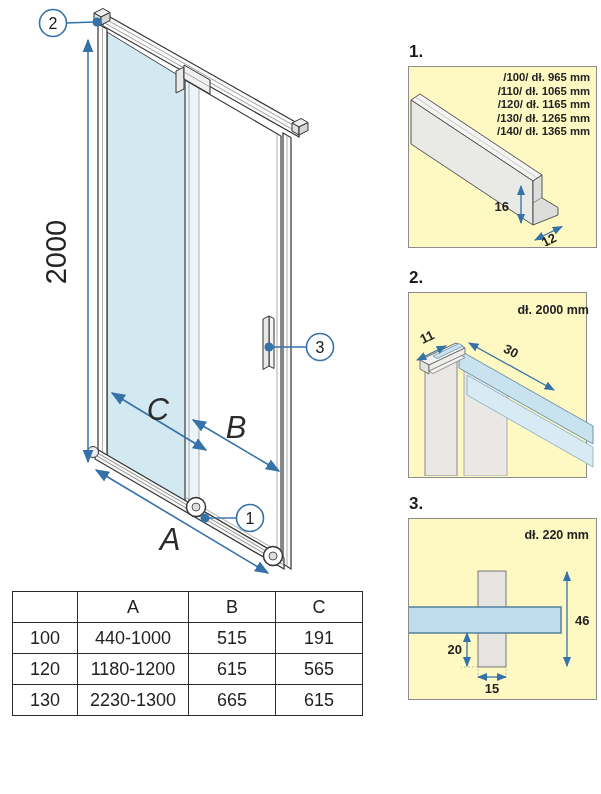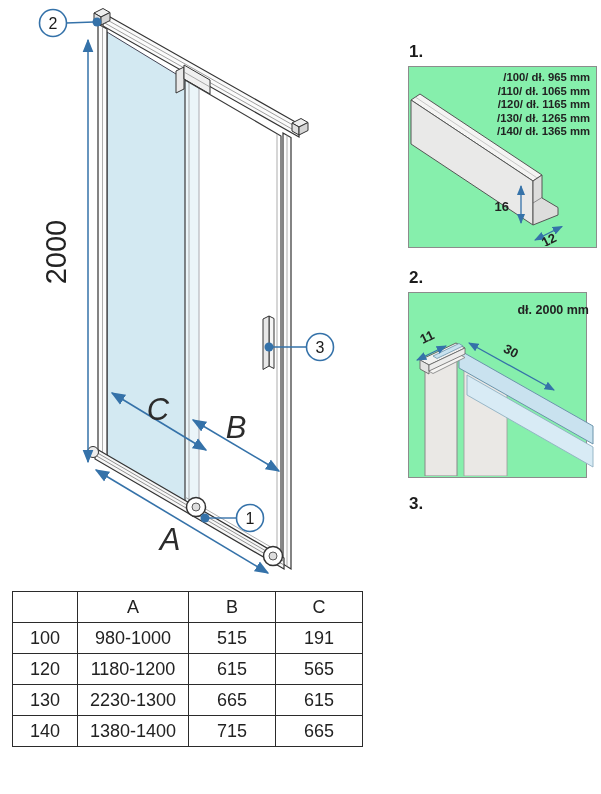--- a/index.html
+++ b/index.html
@@ -1,20 +1,20 @@
 <!DOCTYPE html>
 <html><head>
 <meta charset="utf-8">
 <style>
   html,body{margin:0;padding:0;background:#fff;}
   #canvas{position:relative;width:601px;height:794px;background:#fff;overflow:hidden;
           font-family:"Liberation Sans",sans-serif;color:#1f1f1f;}
   .abs{position:absolute;}
   .section-label{font-size:17px;font-weight:bold;color:#1c1c1c;}
-  .detail-box{border:1.5px solid #8c8c8c;background:#86efac;box-sizing:border-box;}
+  .detail-box{border:1.5px solid #8c8c8c;background:#fef9c3;box-sizing:border-box;}
   svg text{fill:#222;}
   .dim-txt{font-size:13px;font-weight:600;}
   .dl-label{font-size:12.5px;font-weight:bold;}
   .len-line{font-size:11.3px;font-weight:600;}
   .abc{font-style:italic;font-size:31px;fill:#2b2b2b;}
   .callout-num{font-size:16px;fill:#1a1a1a;}
   table.size-table{border-collapse:collapse;width:350px;table-layout:fixed;}
   table.size-table td,table.size-table th{border:1.8px solid #2b2b2b;height:30px;
       text-align:center;font-size:18px;font-weight:400;color:#222;padding:0;}
   table.size-table col.c0{width:65px;} table.size-table col.c1{width:111px;}
@@ -171,55 +171,74 @@
       <polygon points="24,63 50,50.5 54,53 28,65.5" fill="#c9e2ef" stroke="#6b94ab" stroke-width="0.8"></polygon>
 
       <line x1="8" y1="67" x2="37" y2="53" stroke="#3572a9" stroke-width="1.3" marker-start="url(#m2)" marker-end="url(#m2)"></line>
       <text x="20" y="48" text-anchor="middle" class="dim-txt" transform="rotate(-26 20 48)">11</text>
       <line x1="60" y1="50" x2="145" y2="97" stroke="#3572a9" stroke-width="1.3" marker-start="url(#m2)" marker-end="url(#m2)"></line>
       <text x="100" y="62" text-anchor="middle" class="dim-txt" transform="rotate(28 100 62)">30</text>
     </svg>
   </div>
 
   <div class="abs section-label" style="left:409px;top:494px">3.</div>
+  <div class="abs detail-box" style="left:408px;top:518px;width:189px;height:182px">
+    <svg width="186" height="179" viewBox="0 0 186 179">
+      <defs>
+        <marker id="m3" viewBox="0 0 10 10" refX="9" refY="5" markerWidth="8" markerHeight="8" orient="auto-start-reverse">
+          <path d="M0,1 L10,5 L0,9 Z" fill="#3572a9"></path>
+        </marker>
+      </defs>
+      <text x="180" y="20" text-anchor="end" class="dl-label">dł. 220 mm</text>
+
+      <rect x="69" y="52" width="28" height="96" fill="#e6e4e1" stroke="#777" stroke-width="1"></rect>
+
+      <rect x="-2" y="88" width="154" height="26" fill="#bfdcec" stroke="#56809c" stroke-width="1.5"></rect>
+
+      <line x1="69" y1="148" x2="52" y2="148" stroke="#aaa" stroke-width="0.8" stroke-dasharray="2,2"></line>
+      <line x1="69" y1="150" x2="69" y2="156" stroke="#aaa" stroke-width="0.8" stroke-dasharray="2,2"></line>
+      <line x1="97" y1="150" x2="97" y2="156" stroke="#aaa" stroke-width="0.8" stroke-dasharray="2,2"></line>
+
+      <line x1="158" y1="53" x2="158" y2="147" stroke="#3572a9" stroke-width="1.3" marker-start="url(#m3)" marker-end="url(#m3)"></line>
+      <text x="166" y="106" text-anchor="start" class="dim-txt" font-size="14">46</text>
+      <line x1="58" y1="114" x2="58" y2="147" stroke="#3572a9" stroke-width="1.3" marker-start="url(#m3)" marker-end="url(#m3)"></line>
+      <text x="53" y="135" text-anchor="end" class="dim-txt" font-size="14">20</text>
+      <line x1="69" y1="158" x2="97" y2="158" stroke="#3572a9" stroke-width="1.3" marker-start="url(#m3)" marker-end="url(#m3)"></line>
+      <text x="83" y="174" text-anchor="middle" class="dim-txt" font-size="14">15</text>
+    </svg>
+  </div>
 
   <table class="size-table abs" style="left:12px;top:591px">
     <colgroup>
         <col class="c0">
         <col class="c1">
         <col class="c2">
         <col class="c3">
       </colgroup>
     <tbody>
         <tr>
       <th></th>
       <th>A</th>
       <th>B</th>
       <th>C</th>
     </tr>
     <tr>
       <td>100</td>
-      <td>980-1000</td>
+      <td>440-1000</td>
       <td>515</td>
       <td>191</td>
     </tr>
     <tr>
       <td>120</td>
       <td>1180-1200</td>
       <td>615</td>
       <td>565</td>
     </tr>
     <tr>
       <td>130</td>
       <td>2230-1300</td>
       <td>665</td>
       <td>615</td>
     </tr>
-    <tr>
-      <td>140</td>
-      <td>1380-1400</td>
-      <td>715</td>
-      <td>665</td>
-    </tr>
   </tbody>
     </table>
 
 </div>
 
 </body></html>

